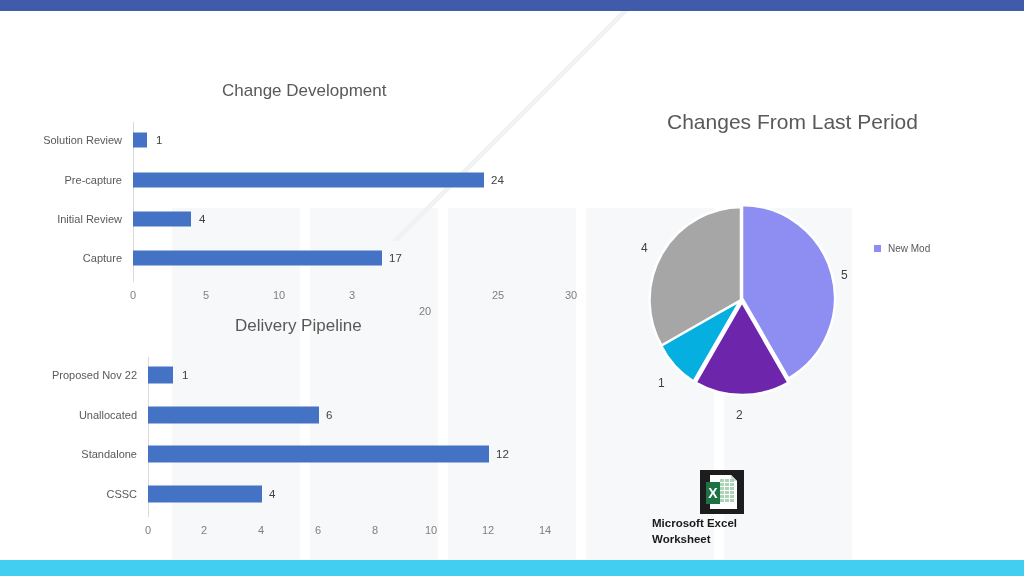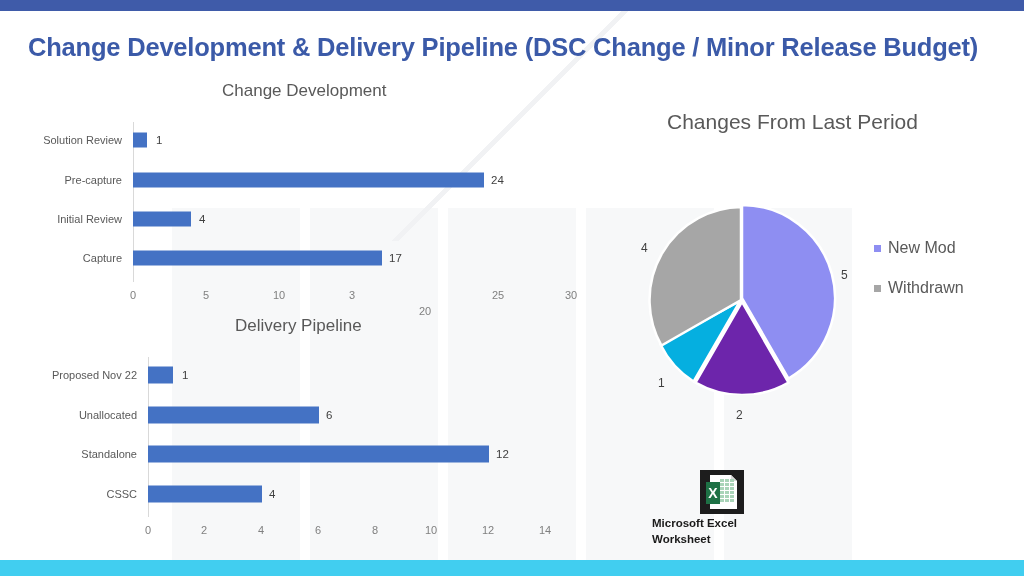--- a/index.html
+++ b/index.html
@@ -107,21 +107,21 @@
     display: flex;
     align-items: center;
     height: 40px;
   }
   .legend-swatch {
     width: 7px; height: 7px;
     margin-right: 7px;
     flex: 0 0 auto;
   }
   .legend-text {
-    font-size: 16px;
+    font-size: 10px;
     color: #595959;
     white-space: nowrap;
   }
 
   
   .obj-icon {
     position: absolute;
     width: 44px; height: 44px;
     background: #1d1d1d;
   }
@@ -150,21 +150,20 @@
   <div class="top-band"></div>
   <div class="bottom-band"></div>
 
   <div class="wm" style="left:172px; top:208px; width:128px; height:352px;"></div>
   <div class="wm" style="left:310px; top:208px; width:128px; height:352px;"></div>
   <div class="wm" style="left:448px; top:208px; width:128px; height:352px;"></div>
   <div class="wm" style="left:586px; top:208px; width:128px; height:352px;"></div>
   <div class="wm" style="left:724px; top:208px; width:128px; height:352px;"></div>
   <div class="wm-diag" style="left:300px; top:11px; width:420px; height:230px;"></div>
 
-  <div class="slide-title">Change Development &amp; Delivery Pipeline (DSC Change / Minor Release Budget)</div>
 
   <div>
     <div class="chart-title" style="left:222px; top:81px;">Change Development</div>
 
     <div class="axis-line" style="left:133px; top:122px; height:160px;"></div>
 
     <div class="cat-label" style="left:0px; top:140px; width:122px;">Solution Review</div>
     <div class="bar" style="left:133px; top:140px; width:14px; height:15px;"></div>
     <div class="bar-value" style="left:156px; top:140px;">1</div>
 
@@ -238,24 +237,20 @@
 
     <div class="pie-label" style="left:841px; top:268px;">5</div>
     <div class="pie-label" style="left:736px; top:408px;">2</div>
     <div class="pie-label" style="left:658px; top:376px;">1</div>
     <div class="pie-label" style="left:641px; top:241px;">4</div>
 
     <div class="legend" style="left:874px; top:228px;">
       <div class="legend-row">
         <span class="legend-swatch" style="background:#8e8ef2;"></span>
         <span class="legend-text">New Mod</span>
-      </div>
-      <div class="legend-row">
-        <span class="legend-swatch" style="background:#a6a6a6;"></span>
-        <span class="legend-text">Withdrawn</span>
       </div>
     </div>
   </div>
 
   <div style="position:absolute; left:676px; top:470px; width:92px; height:72px;">
     <div class="obj-icon" style="left:24px; top:0px;">
       <svg width="44" height="44" viewBox="0 0 44 44">
         <rect x="0" y="0" width="44" height="44" fill="#1d1d1d"></rect>
         <path d="M10 5 H31 L37 11 V39 H10 Z" fill="#ffffff"></path>
         <path d="M31 5 L37 11 H31 Z" fill="#d8d8d8"></path>

